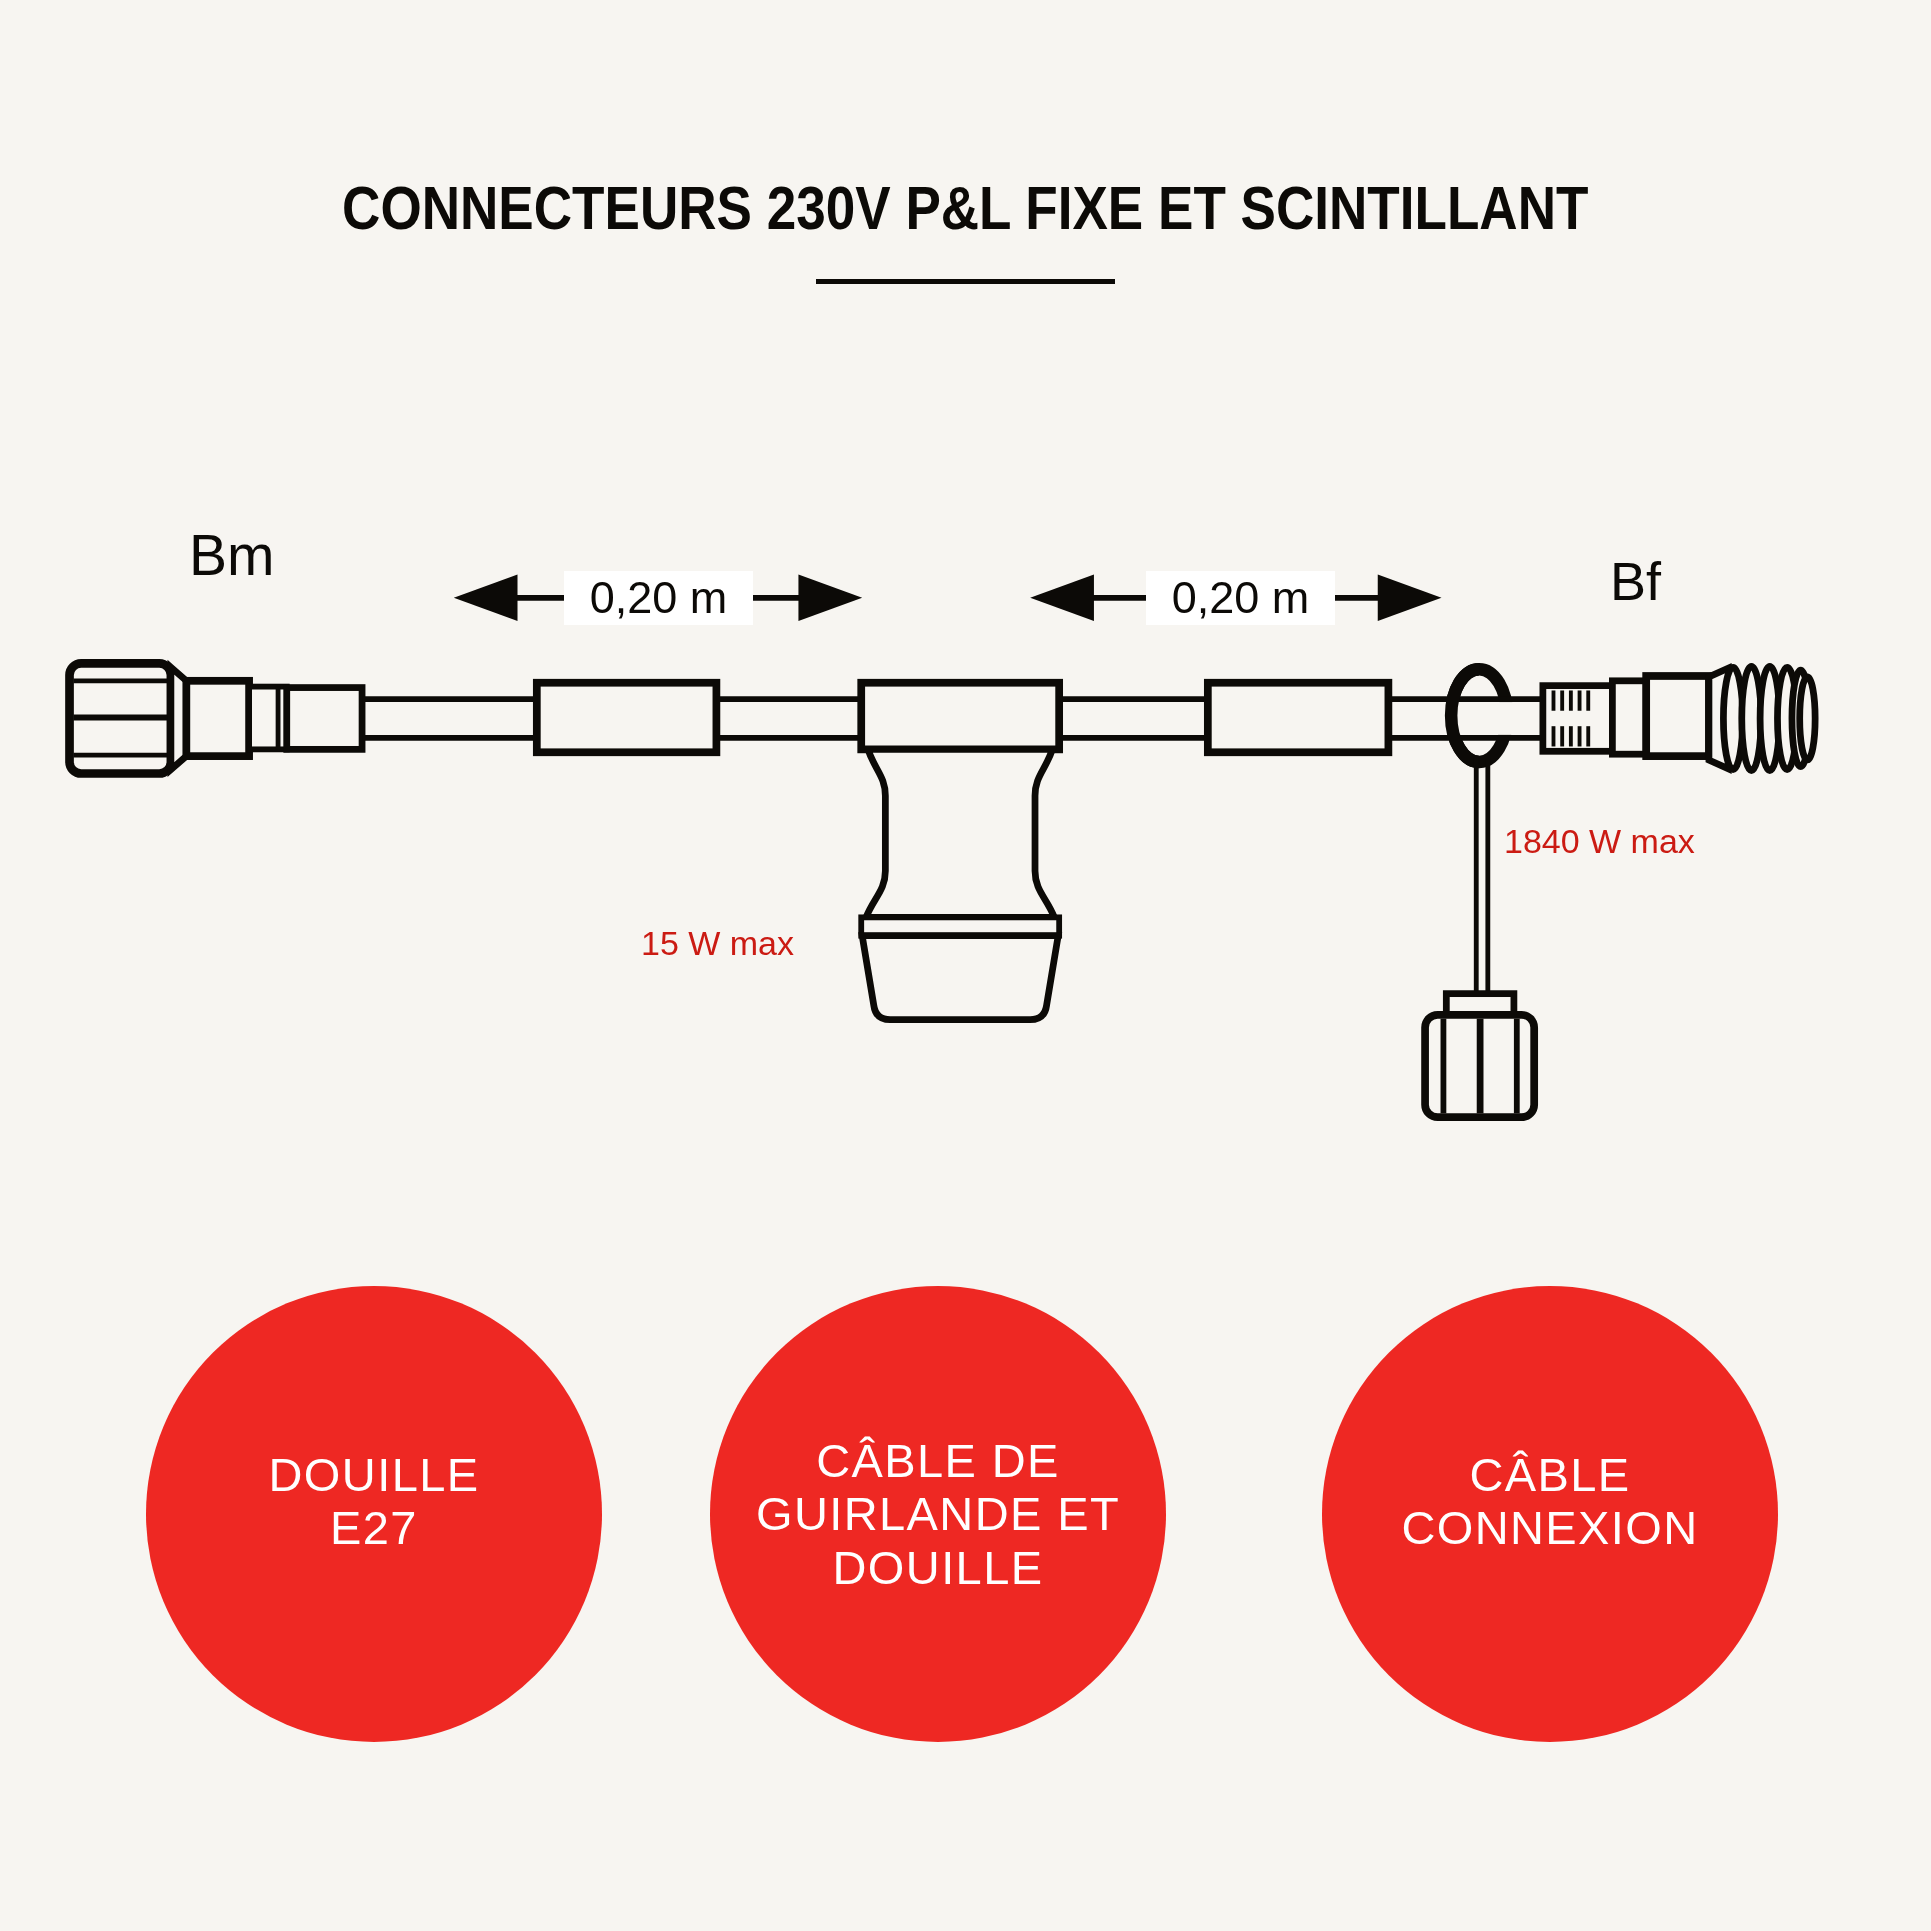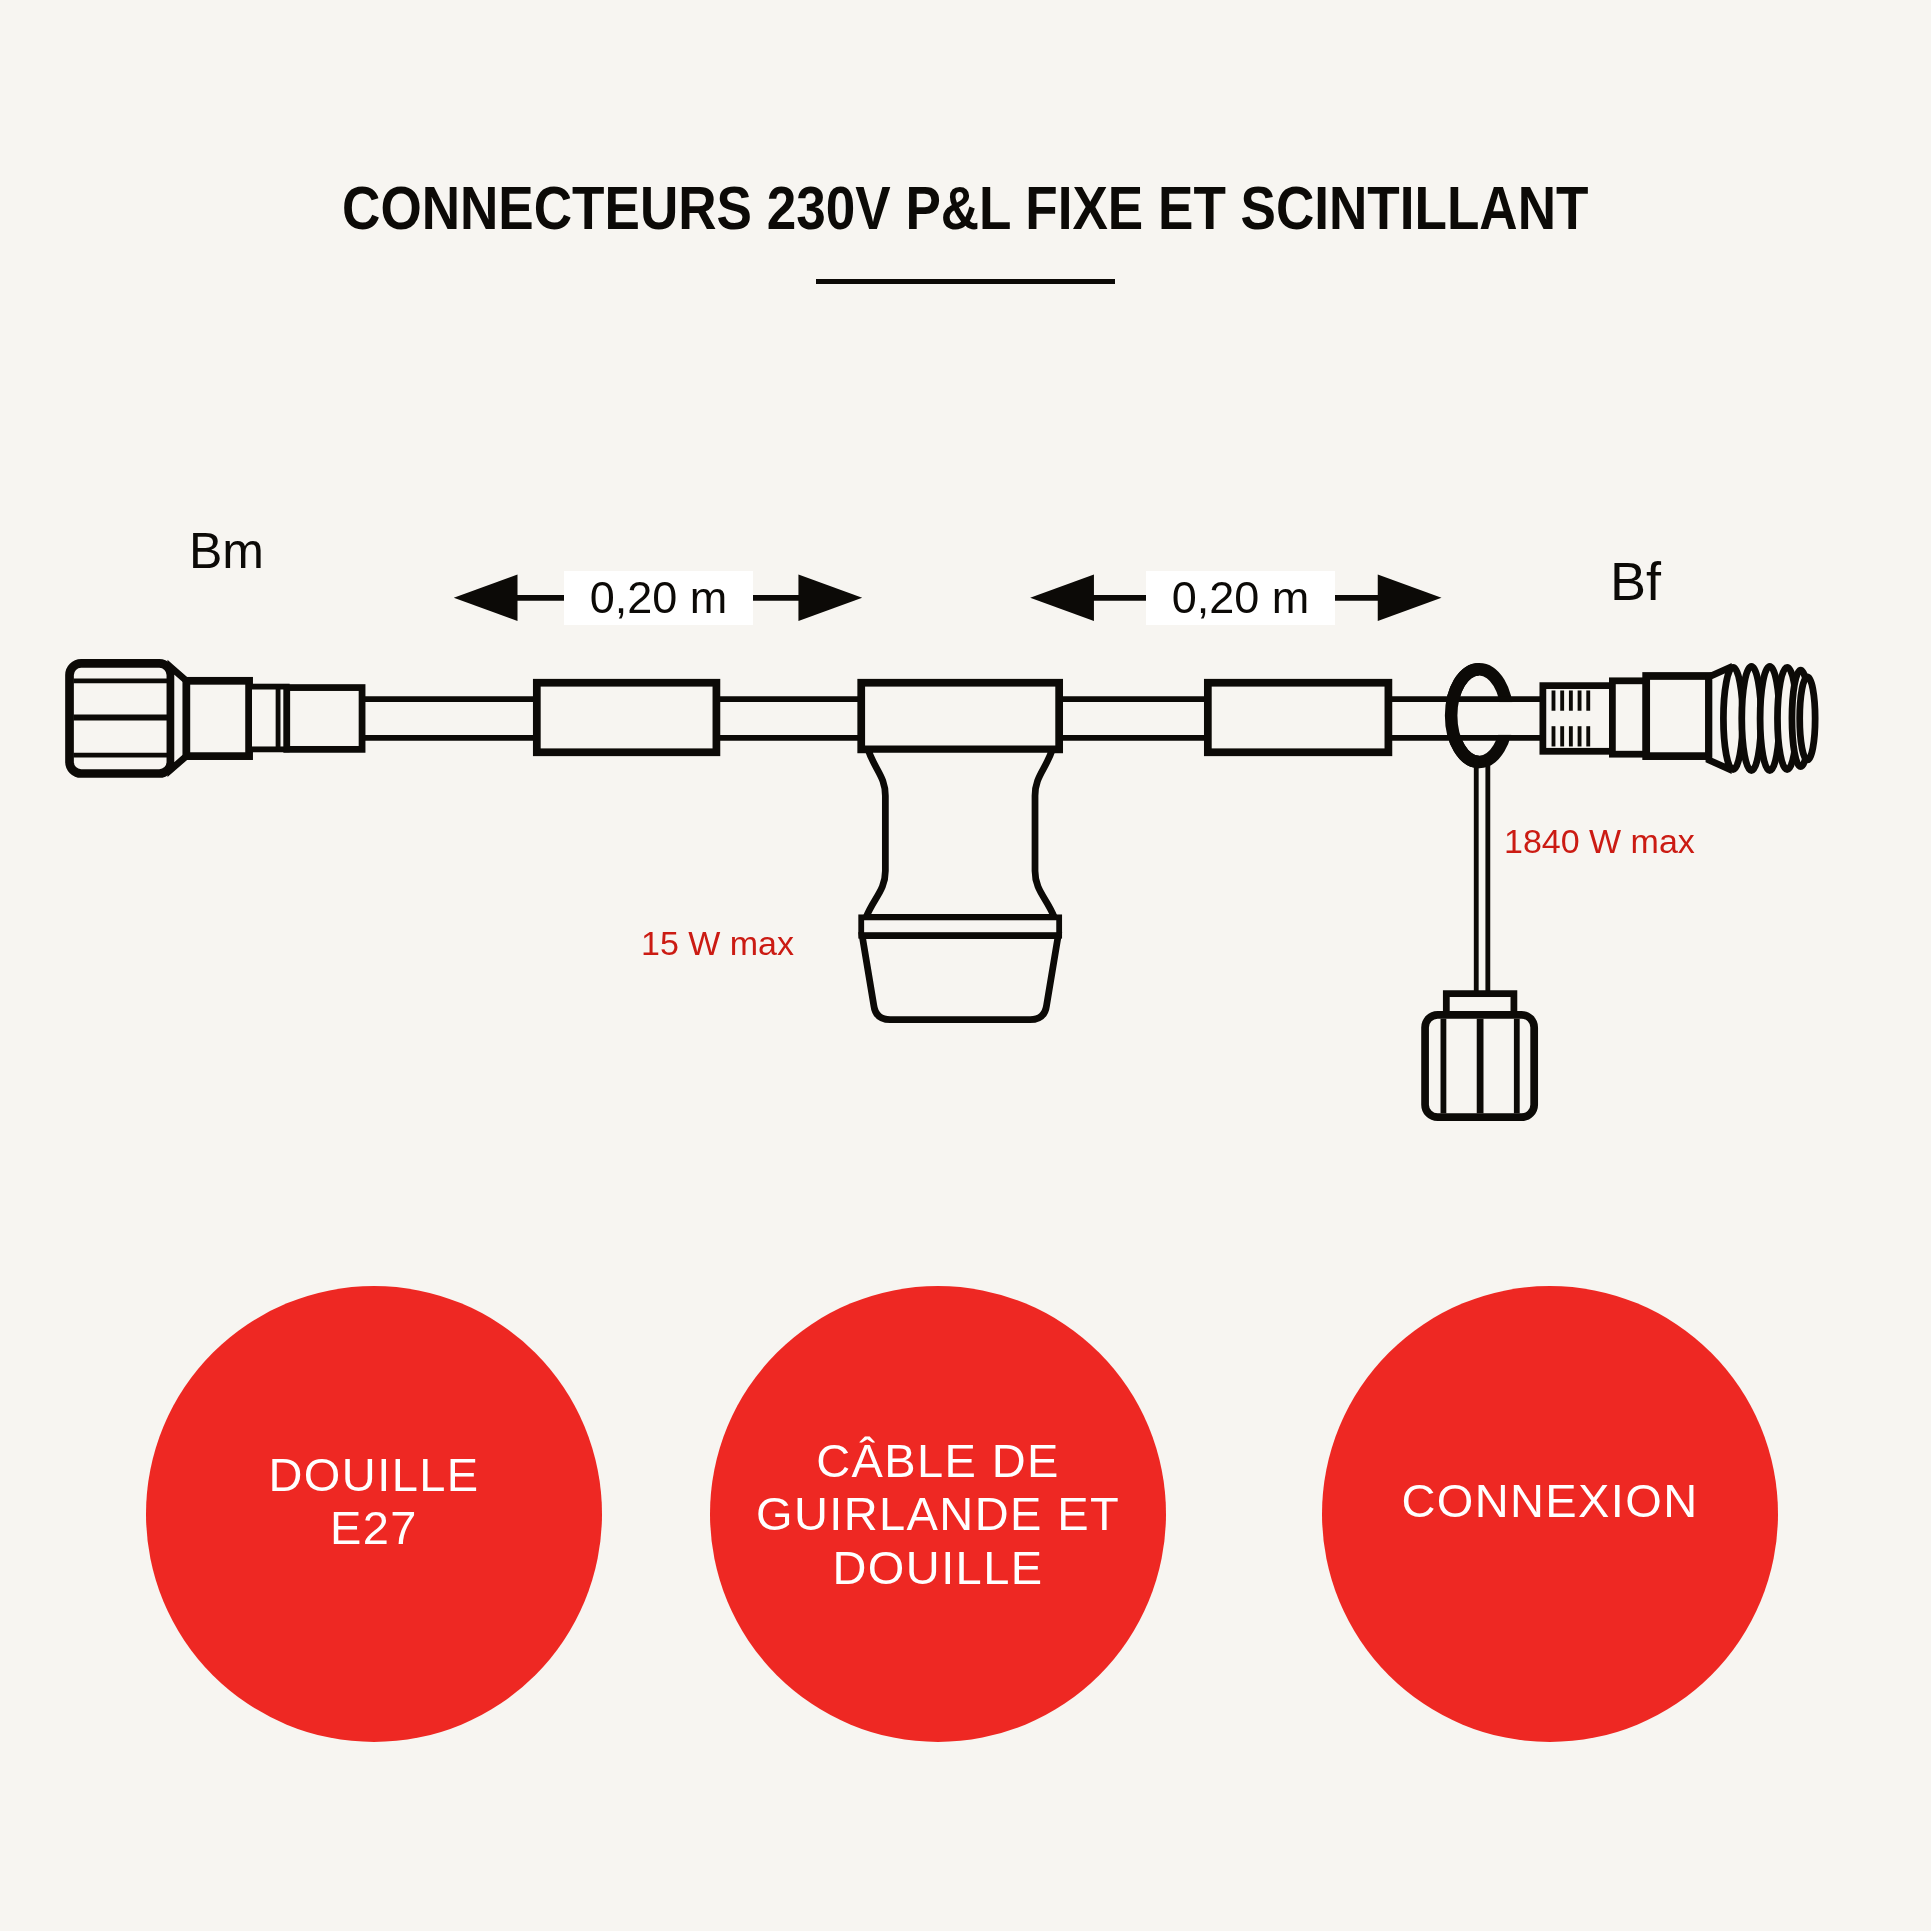--- a/index.html
+++ b/index.html
@@ -21,21 +21,21 @@
 
   
   .diagram{position:absolute;left:0;top:0;width:1931px;height:1931px;}
   .ln{stroke:var(--ink);fill:none;}
   .blk{stroke:var(--ink);fill:var(--bg);}
   .mask{fill:var(--bg);stroke:none;}
   .solid{fill:var(--ink);stroke:none;}
 
   
   .lbl{position:absolute;color:var(--ink);white-space:nowrap;}
-  .lbl-bm{left:189px;top:490px;font-size:50px;}
+  .lbl-bm{left:189px;top:490px;font-size:57px;}
   .lbl-bf{left:1610px;top:518px;font-size:54px;}
   .dim{position:absolute;top:539px;width:189px;height:54px;background:var(--label-bg);
     display:flex;align-items:center;justify-content:center;font-size:45px;color:var(--ink);white-space:nowrap;}
   .dim-left{left:564px;}
   .dim-right{left:1146px;}
   .power{position:absolute;color:var(--text-red);font-size:34px;white-space:nowrap;}
   .power-15{left:641px;top:892px;}
   .power-1840{left:1504px;top:790px;}
 
   
@@ -178,18 +178,19 @@
   </div>
   <div class="legend-circle lc-2">
     <div class="circle-text">
       <span>CÂBLE DE</span>
       <span>GUIRLANDE ET</span>
       <span>DOUILLE</span>
     </div>
   </div>
   <div class="legend-circle lc-3">
     <div class="circle-text">
+      <span>CÂBLE</span>
       <span>CONNEXION</span>
     </div>
   </div>
 
 </div>
 
 
 </body></html>

